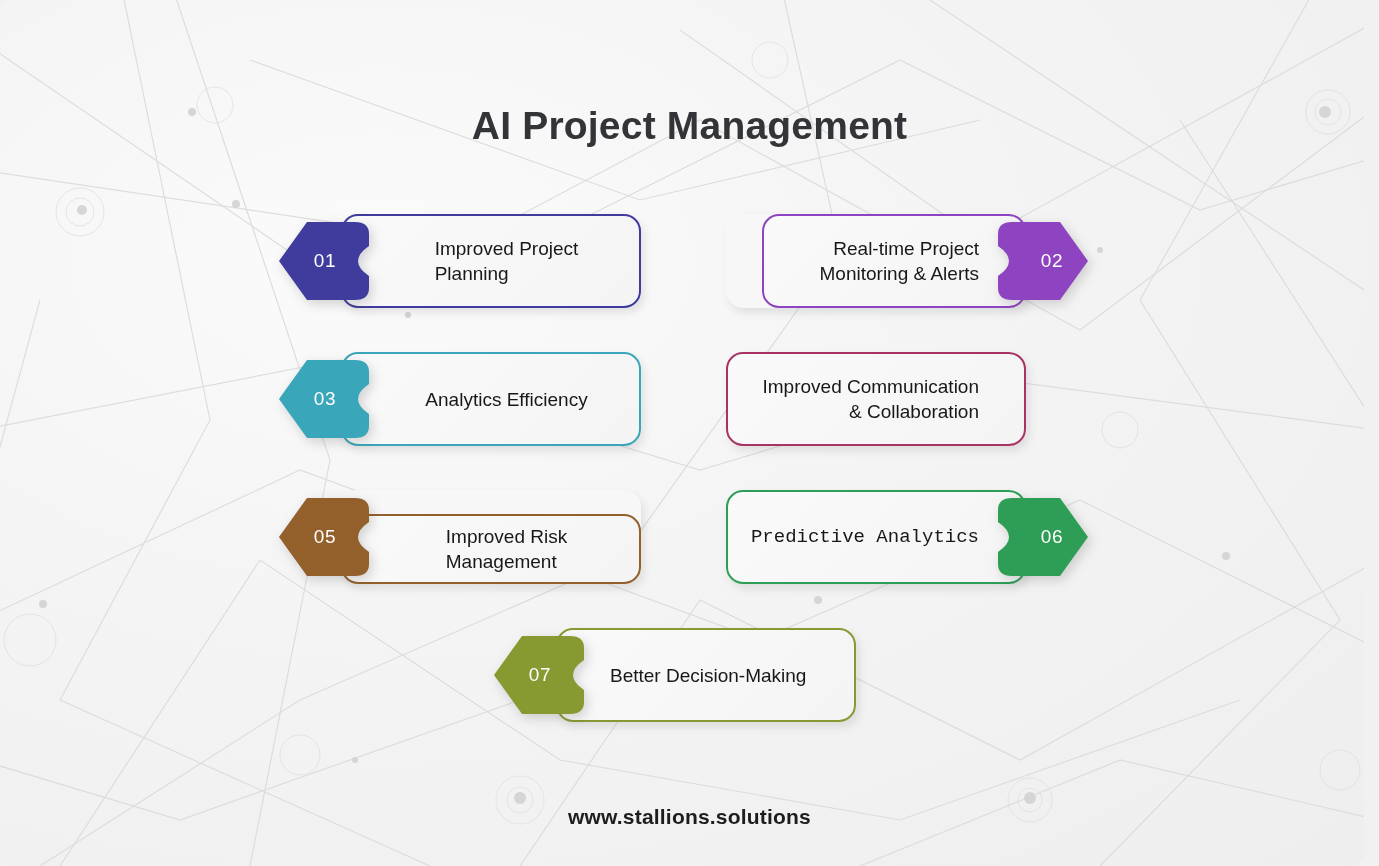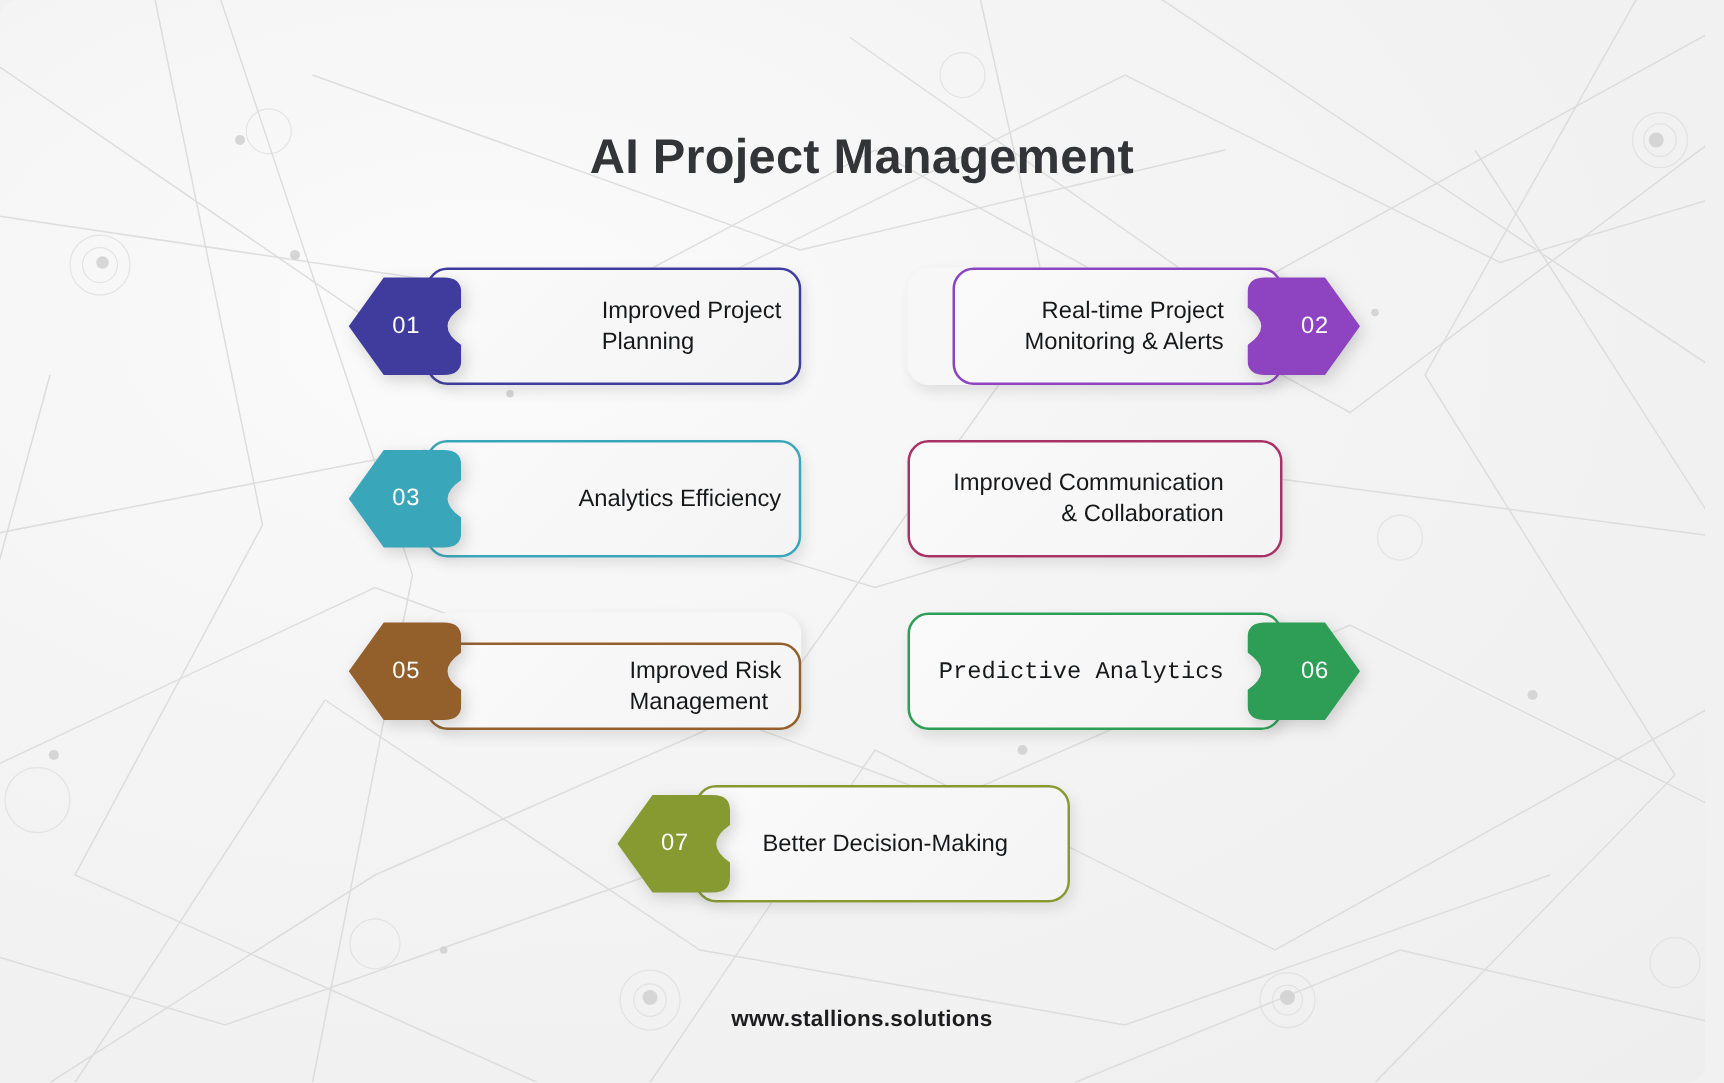--- a/index.html
+++ b/index.html
@@ -35,21 +35,21 @@
     box-shadow:3px 5px 9px rgba(80,80,80,.13);
   }
   .card .inner{
     position:absolute;inset:0;
     border-radius:17px;
     border-style:solid;border-width:2.5px;
     box-sizing:border-box;
     display:flex;align-items:center;
     background:linear-gradient(135deg,#fafafa 0%,#f4f4f4 100%);
   }
-  .card.left .inner{justify-content:flex-end;padding:0 14px 0 45px;}
+  .card.left .inner{justify-content:center;padding:0 14px 0 45px;}
   .card.right .inner{justify-content:flex-end;padding:0 45px 0 14px;}
   .card.center .inner{justify-content:flex-start;padding:0 14px 0 52px;}
 
   .card-label{
     font-size:19px;line-height:25px;color:#17181a;
     white-space:pre-line;
   }
   .card.left .card-label{text-align:left;}
   .card.right .card-label{text-align:right;}
   .card.center .card-label{text-align:right;}
@@ -69,21 +69,21 @@
     display:flex;align-items:center;justify-content:center;
     color:#ffffff;font-size:19px;font-weight:500;letter-spacing:.6px;
     padding-left:4px;box-sizing:border-box;
     pointer-events:none;
   }
   .card.right .badge .num{padding-left:16px;}
 
   .footer{
     position:absolute;left:0;top:805px;width:1379px;
     text-align:center;
-    font-size:18px;font-weight:bold;color:#1d1d1f;letter-spacing:.2px;
+    font-size:21px;font-weight:bold;color:#1d1d1f;letter-spacing:.2px;
   }
 </style>
 </head>
 <body>
 
 <div id="stage">
 
   <svg id="bg-net" viewBox="0 0 1379 866" preserveAspectRatio="none" aria-hidden="true">
     <g stroke="#d9d9d9" stroke-width="1.2" fill="none" opacity=".85">
       <path d="M-20 40 L360 300 L700 120 L1080 330 L1400 90"></path>

